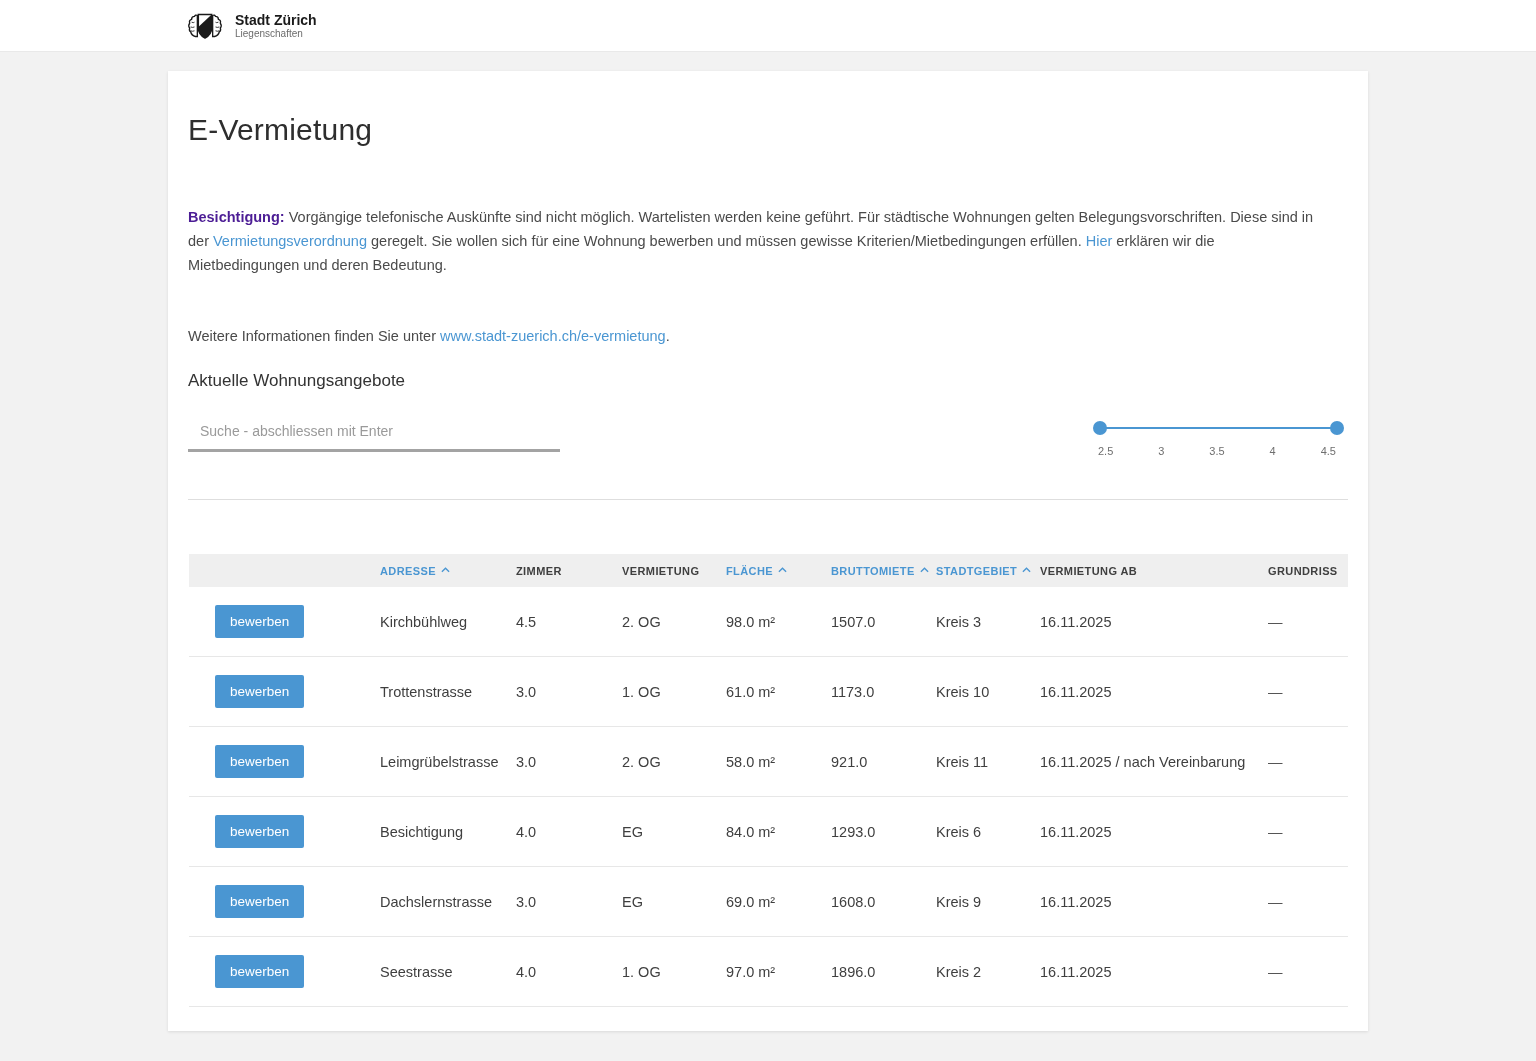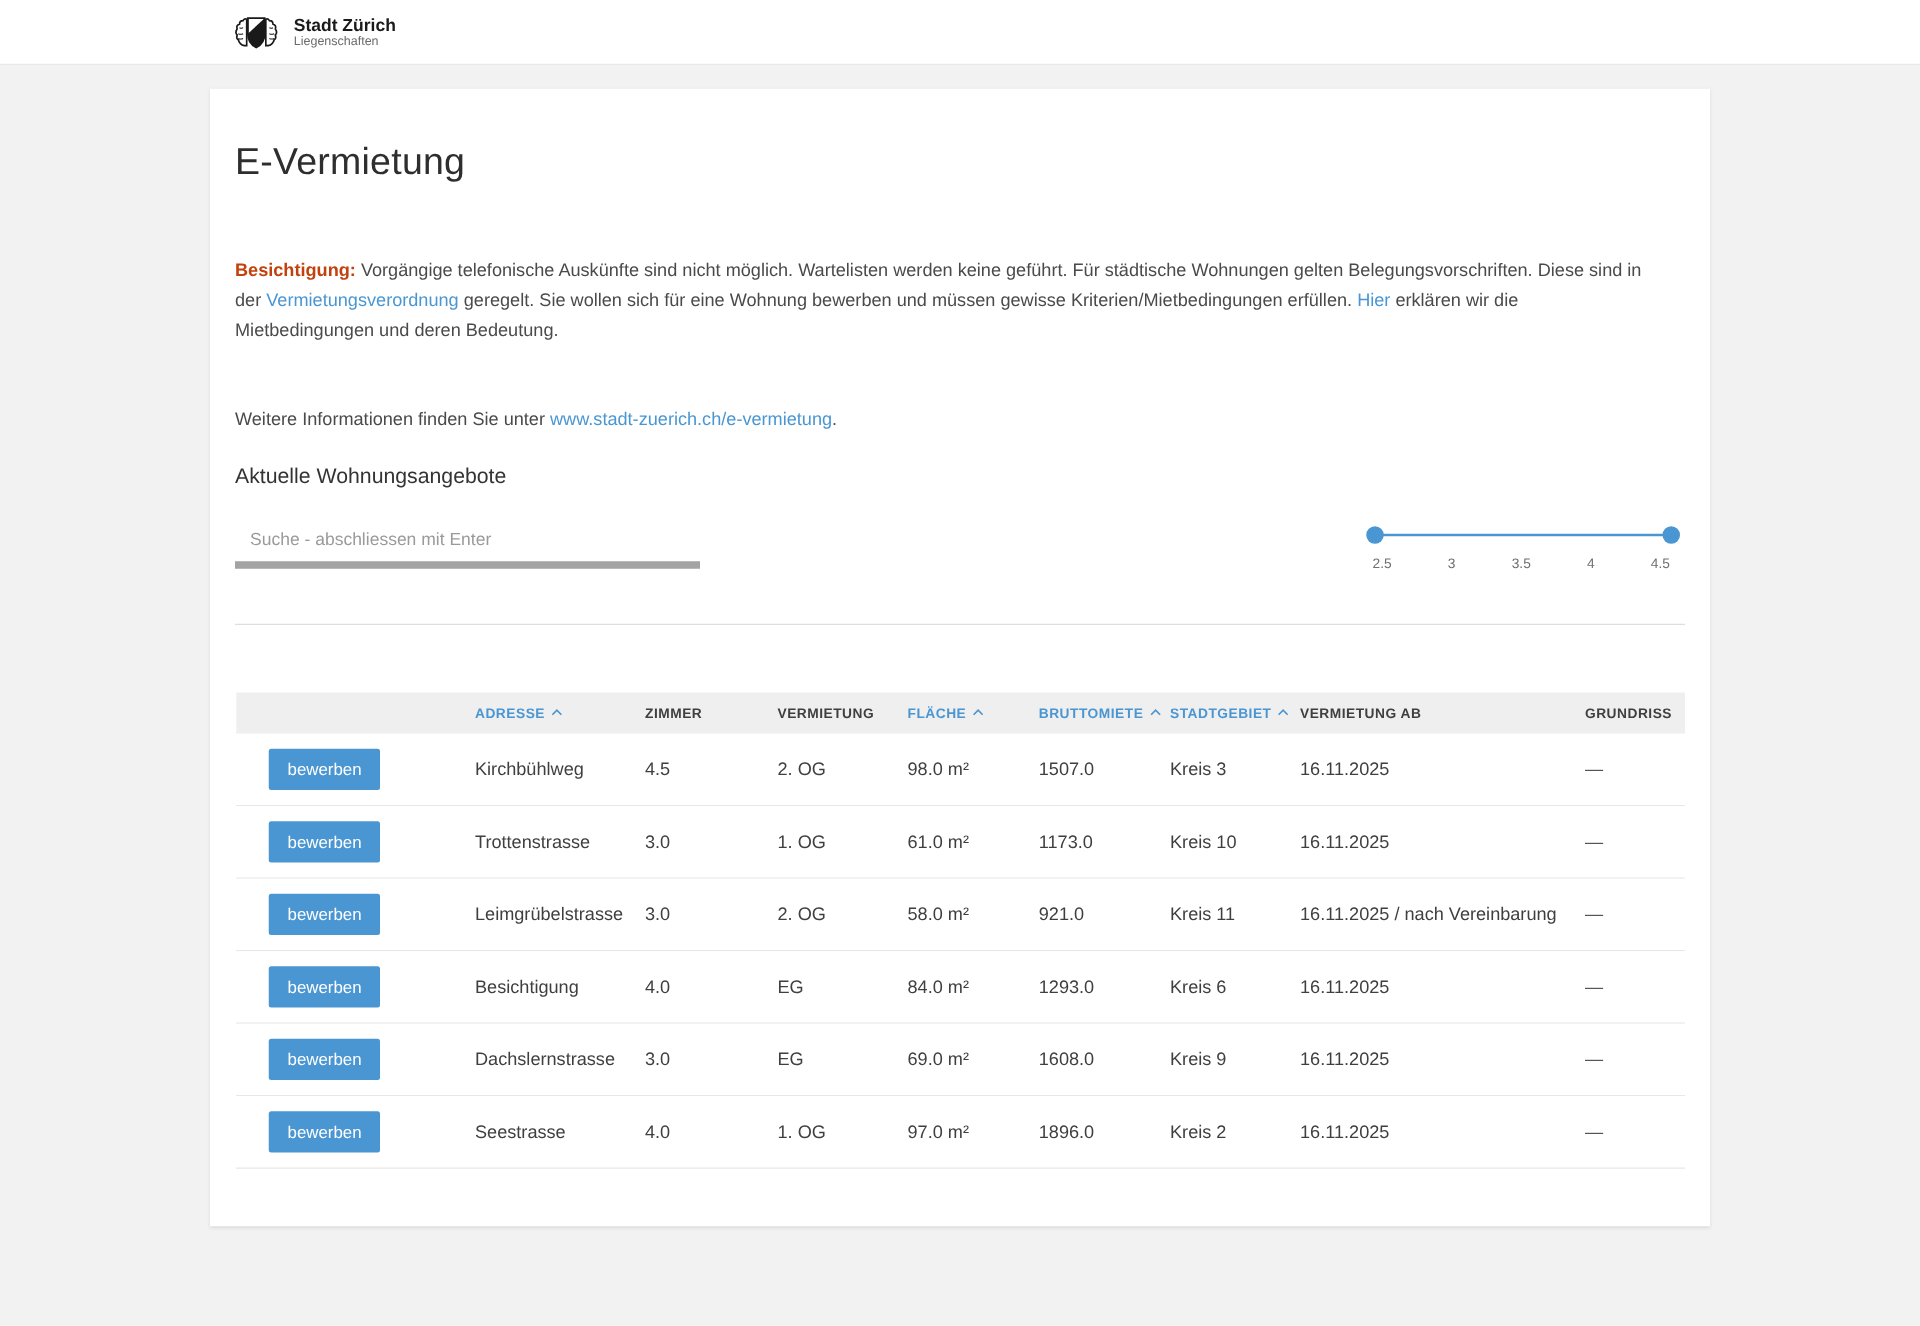--- a/index.html
+++ b/index.html
@@ -45,21 +45,21 @@
     color: #2e2e2e;
     margin: 16px 0 58px 0;
     letter-spacing: 0.2px;
   }
   .intro {
     font-size: 14.5px;
     line-height: 24px;
     color: #4a4a4a;
     max-width: 1130px;
   }
-  .intro b { color: #c2410c; }
+  .intro b { color: #4c1d95; }
   a.text-link {
     color: #4a96d2;
     text-decoration: none;
     cursor: pointer;
   }
   .more-info {
     font-size: 14.5px;
     line-height: 24px;
     color: #4a4a4a;
     margin-top: 47px;
@@ -75,21 +75,21 @@
   .filter-row {
     display: flex;
     align-items: flex-start;
     justify-content: space-between;
     margin-top: 26px;
   }
   .search-wrap { width: 372px; }
   .search-input {
     width: 100%;
     border: none;
-    border-bottom: 6px solid #a3a3a3;
+    border-bottom: 3px solid #a3a3a3;
     font-family: "Liberation Sans", sans-serif;
     font-size: 14px;
     color: #c2410c;
     padding: 6px 12px 10px 12px;
     outline: none;
     background: transparent;
   }
   .search-input::placeholder { color: #9a9a9a; }
 
   .slider {
@@ -144,21 +144,21 @@
     font-size: 11px;
     font-weight: bold;
     letter-spacing: 0.4px;
     color: #3f3f3f;
   }
   .t-head .hcell { display: flex; align-items: center; gap: 5px; }
   .t-head .sortable { color: #4a96d2; cursor: pointer; }
   .sort-icon { display: inline-flex; margin-top: -1px; }
 
   .t-body-row {
-    height: 58px;
+    height: 70px;
     border-bottom: 1px solid #e7e7e7;
     font-size: 14.5px;
     color: #3f3f3f;
     background: #fff;
   }
   .cell { padding-right: 8px; }
   .btn-cell { padding-left: 10px; }
   .apply-btn {
     background: #4a96d2;
     color: #fff;

